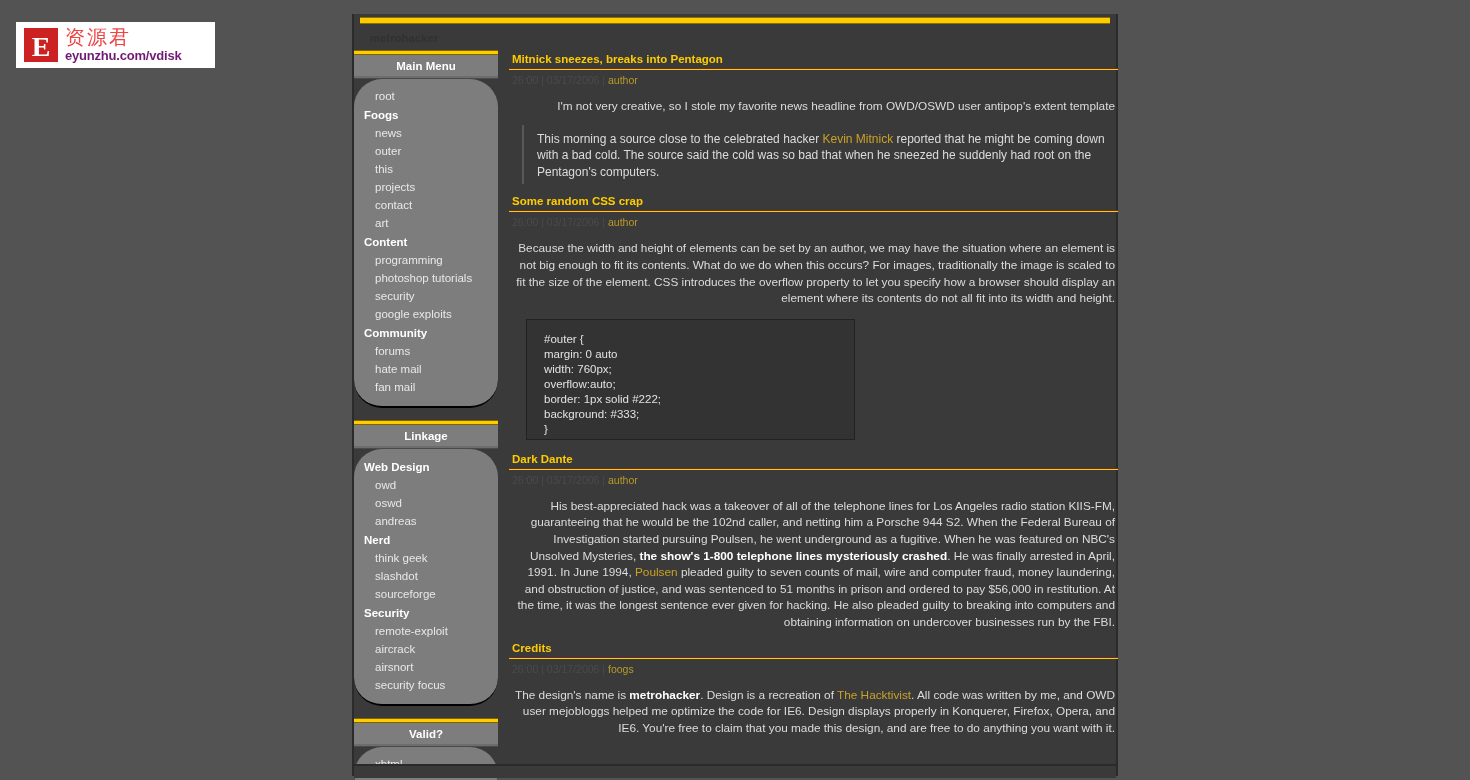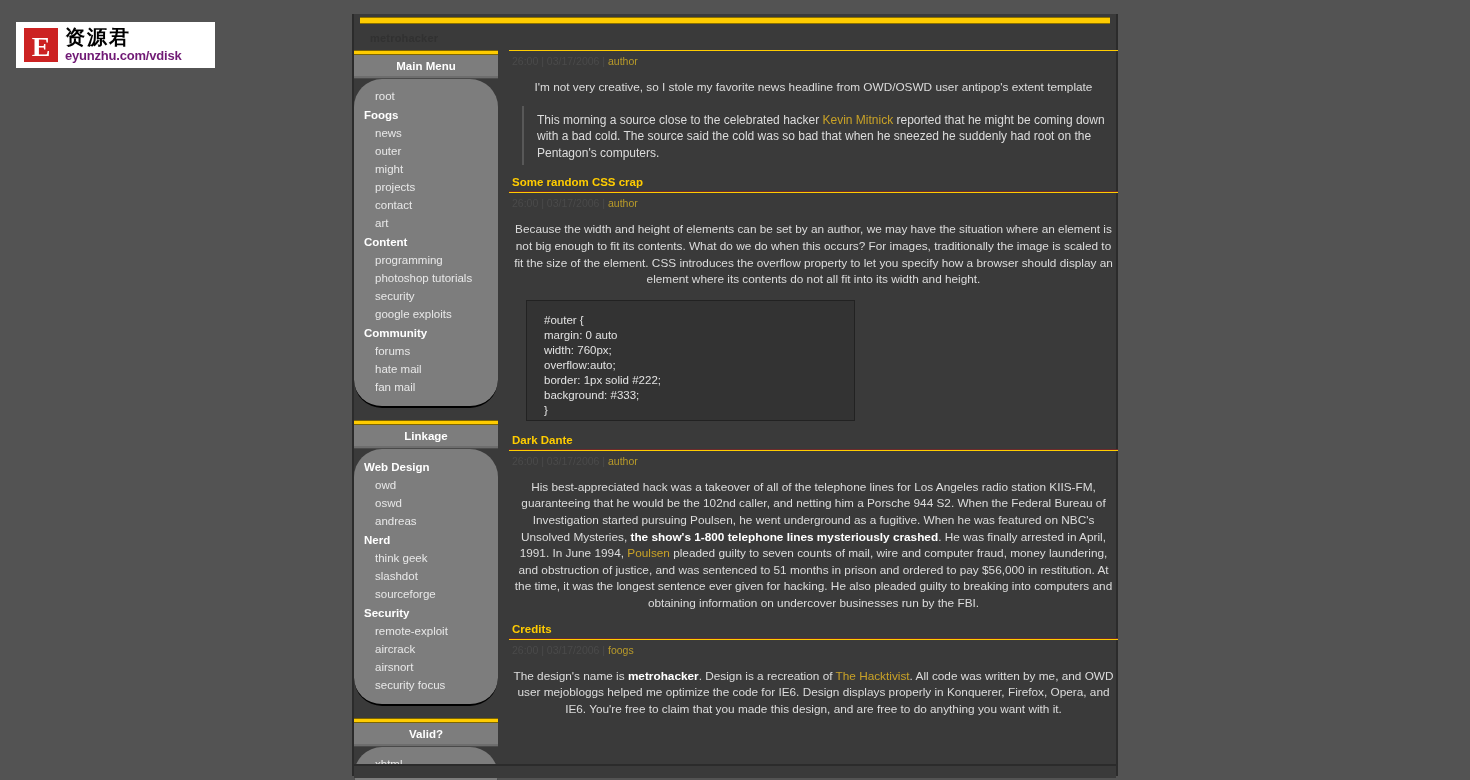--- a/index.html
+++ b/index.html
@@ -42,22 +42,22 @@
   }
   #watermark .wm-right {
     margin-left: 7px;
     display: flex;
     flex-direction: column;
     justify-content: center;
   }
   #watermark .wm-cn {
     font-family: "DejaVu Sans", sans-serif;
     font-size: 20px;
-    font-weight: bold;
-    color: #000000;
+    font-weight: normal;
+    color: #ef4444;
     letter-spacing: 2px;
     line-height: 21px;
   }
   #watermark .wm-url {
     font-family: Liberation Sans, sans-serif;
     font-size: 13px;
     font-weight: bold;
     color: #701a75;
     line-height: 15px;
     letter-spacing: -0.2px;
@@ -189,21 +189,21 @@
   .post .meta .author {
     color: #b89a2a;
     text-decoration: none;
   }
   .post .ptext {
     color: #dcdcdc;
     font-size: 11.8px;
     line-height: 16.6px;
     padding: 9px 3px 4px 3px;
     margin: 0;
-    text-align: center;
+    text-align: right;
   }
   .post .ptext a { color: #c9a227; text-decoration: none; }
   .post .ptext b { color: #ffffff; font-weight: bold; }
 
   blockquote.quote {
     margin: 6px 3px 8px 13px;
     padding: 6px 0 4px 13px;
     border-left: 2px solid #585858;
     color: #dcdcdc;
     font-size: 12px;
@@ -266,21 +266,21 @@
                   <a href="#">root</a>
                 </li>
               <li class="grp">Foogs</li>
               <li class="lnk">
                   <a href="#">news</a>
                 </li>
               <li class="lnk">
                   <a href="#">outer</a>
                 </li>
               <li class="lnk">
-                  <a href="#">might</a>
+                  <a href="#">this</a>
                 </li>
               <li class="lnk">
                   <a href="#">projects</a>
                 </li>
               <li class="lnk">
                   <a href="#">contact</a>
                 </li>
               <li class="lnk">
                   <a href="#">art</a>
                 </li>
@@ -366,20 +366,21 @@
                 </li>
             </ul>
           </div>
         </div>
 
       </div>
 
       <div id="content">
 
         <div class="post">
+          <h3>Mitnick sneezes, breaks into Pentagon</h3>
           <div class="meta"><span>26:00</span><span> | </span><span>03/17/2006</span><span> | </span><a href="#" class="author">author</a></div>
           <p class="ptext">I'm not very creative, so I stole my favorite news headline from OWD/OSWD user antipop's extent template</p>
           <blockquote class="quote"><span>This morning a source close to the celebrated hacker </span><a href="#">Kevin Mitnick</a><span> reported that he might be coming down with a bad cold. The source said the cold was so bad that when he sneezed he suddenly had root on the Pentagon's computers.</span></blockquote>
         </div>
 
         <div class="post">
           <h3>Some random CSS crap</h3>
           <div class="meta"><span>26:00</span><span> | </span><span>03/17/2006</span><span> | </span><a href="#" class="author">author</a></div>
           <p class="ptext">Because the width and height of elements can be set by an author, we may have the situation where an element is not big enough to fit its contents. What do we do when this occurs? For images, traditionally the image is scaled to fit the size of the element. CSS introduces the overflow property to let you specify how a browser should display an element where its contents do not all fit into its width and height.</p>
           <pre class="codebox">#outer {

